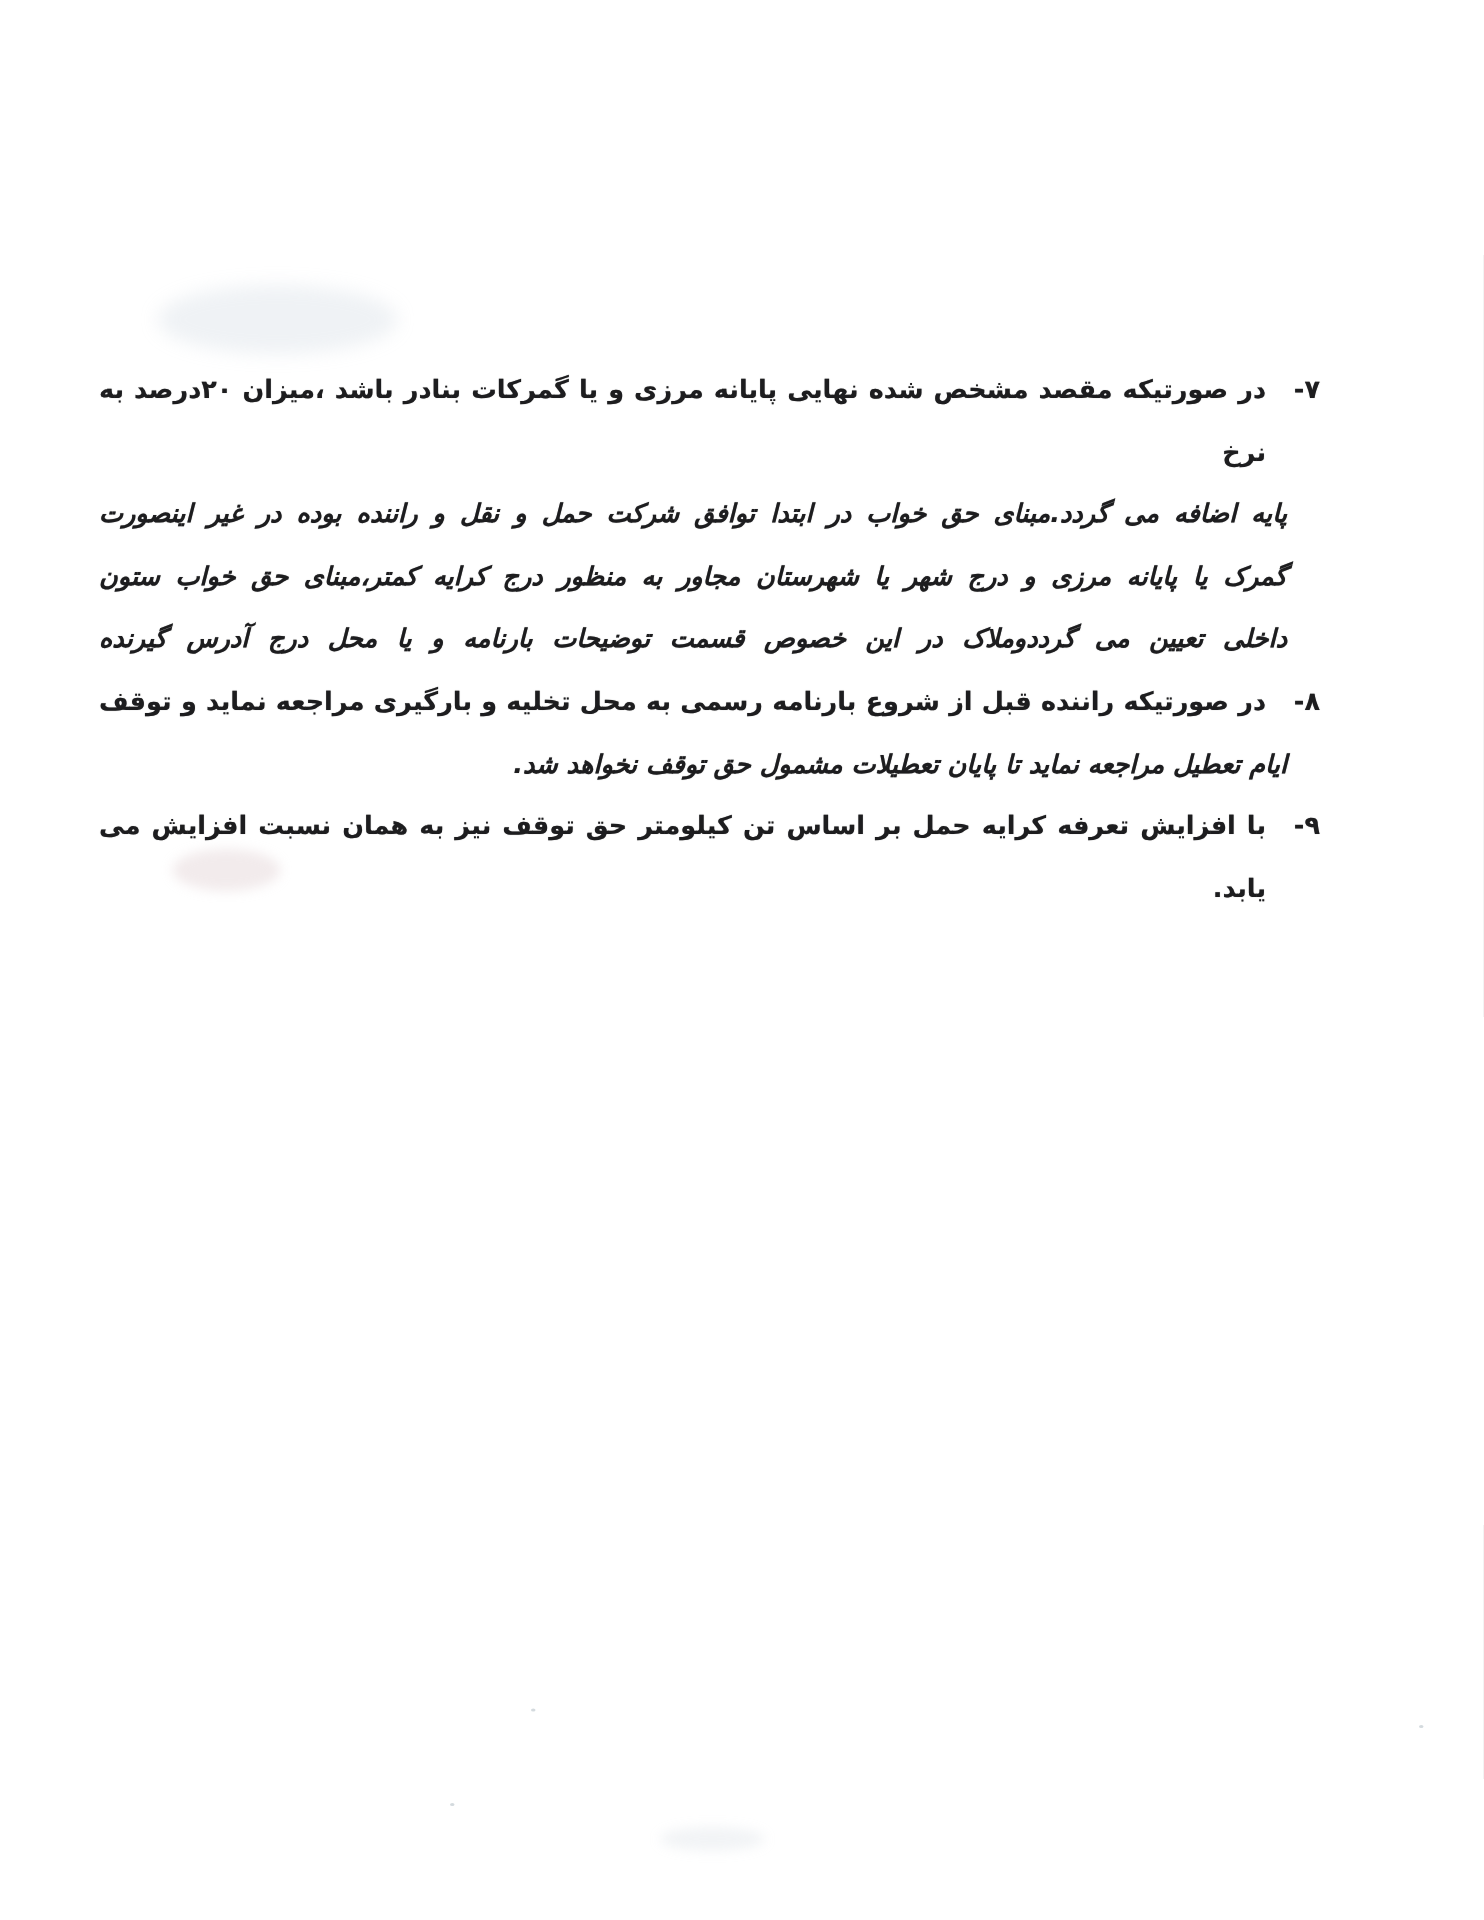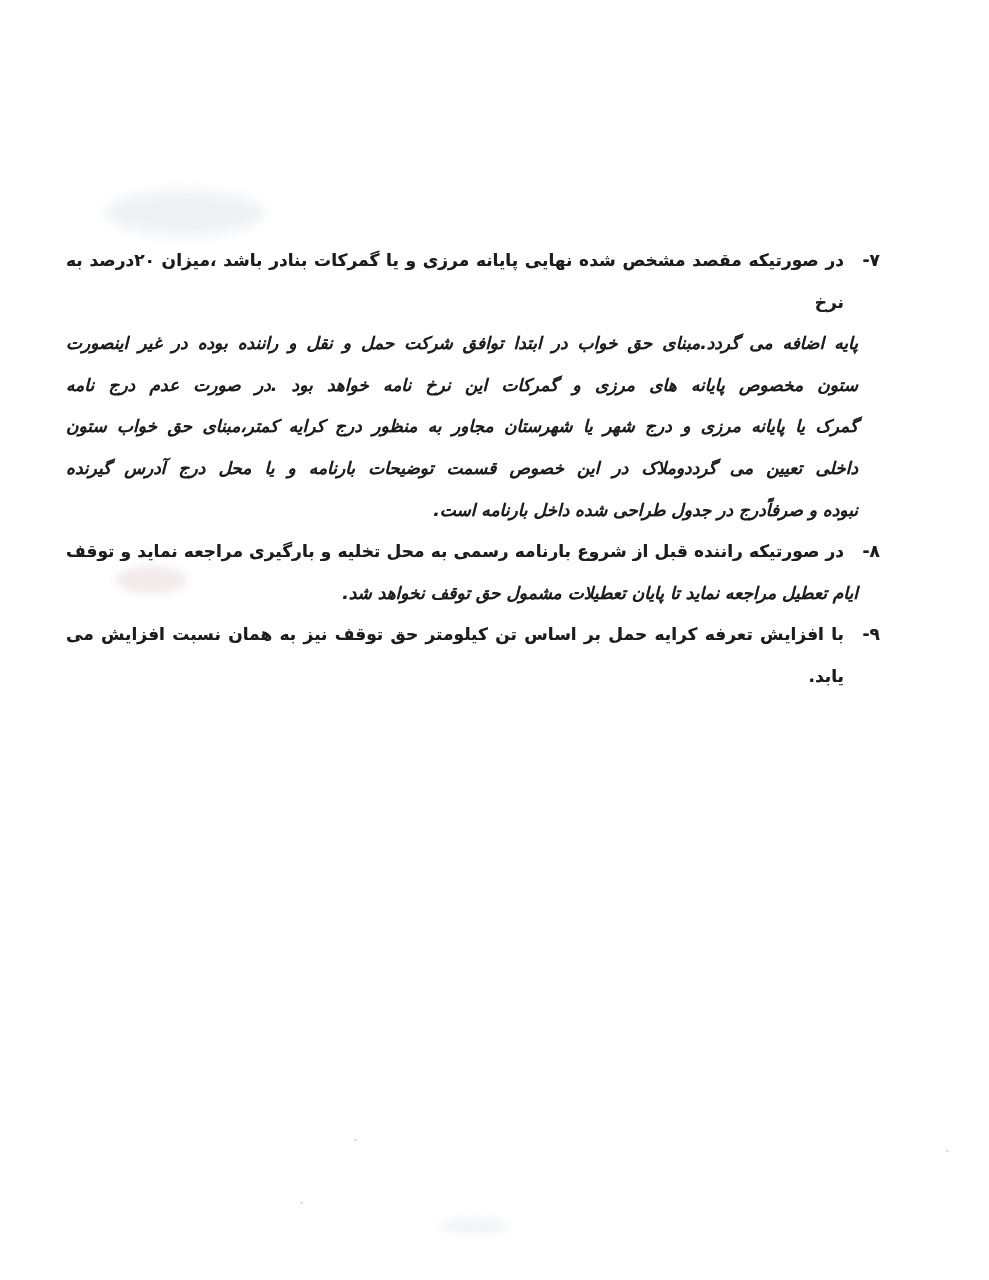--- a/index.html
+++ b/index.html
@@ -79,30 +79,24 @@
 
     <div>
       <div class="line">
         <span class="num">۷-</span>
         <span class="txt">در صورتیکه مقصد مشخص شده نهایی پایانه مرزی و یا گمرکات بنادر باشد ،میزان ۲۰درصد به نرخ</span>
       </div>
       <div class="line cont">
         <span class="txt">پایه اضافه می گردد.مبنای حق خواب در ابتدا توافق شرکت حمل و نقل و راننده بوده در غیر اینصورت</span>
       </div>
       <div class="line cont">
-        <span class="txt">ستون مخصوص پایانه های مرزی و گمرکات این نرخ نامه خواهد بود .در صورت عدم درج نامه</span>
-      </div>
-      <div class="line cont">
         <span class="txt">گمرک یا پایانه مرزی و درج شهر یا شهرستان مجاور به منظور درج کرایه کمتر،مبنای حق خواب ستون</span>
       </div>
       <div class="line cont">
         <span class="txt">داخلی تعیین می گرددوملاک در این خصوص قسمت توضیحات بارنامه و یا محل درج آدرس گیرنده</span>
-      </div>
-      <div class="line cont last">
-        <span class="txt">نبوده و صرفاًدرج در جدول طراحی شده داخل بارنامه است.</span>
       </div>
     </div>
 
     <div>
       <div class="line">
         <span class="num">۸-</span>
         <span class="txt">در صورتیکه راننده قبل از شروع بارنامه رسمی به محل تخلیه و بارگیری مراجعه نماید و توقف</span>
       </div>
       <div class="line cont last">
         <span class="txt">ایام تعطیل مراجعه نماید تا پایان تعطیلات مشمول حق توقف نخواهد شد.</span>

